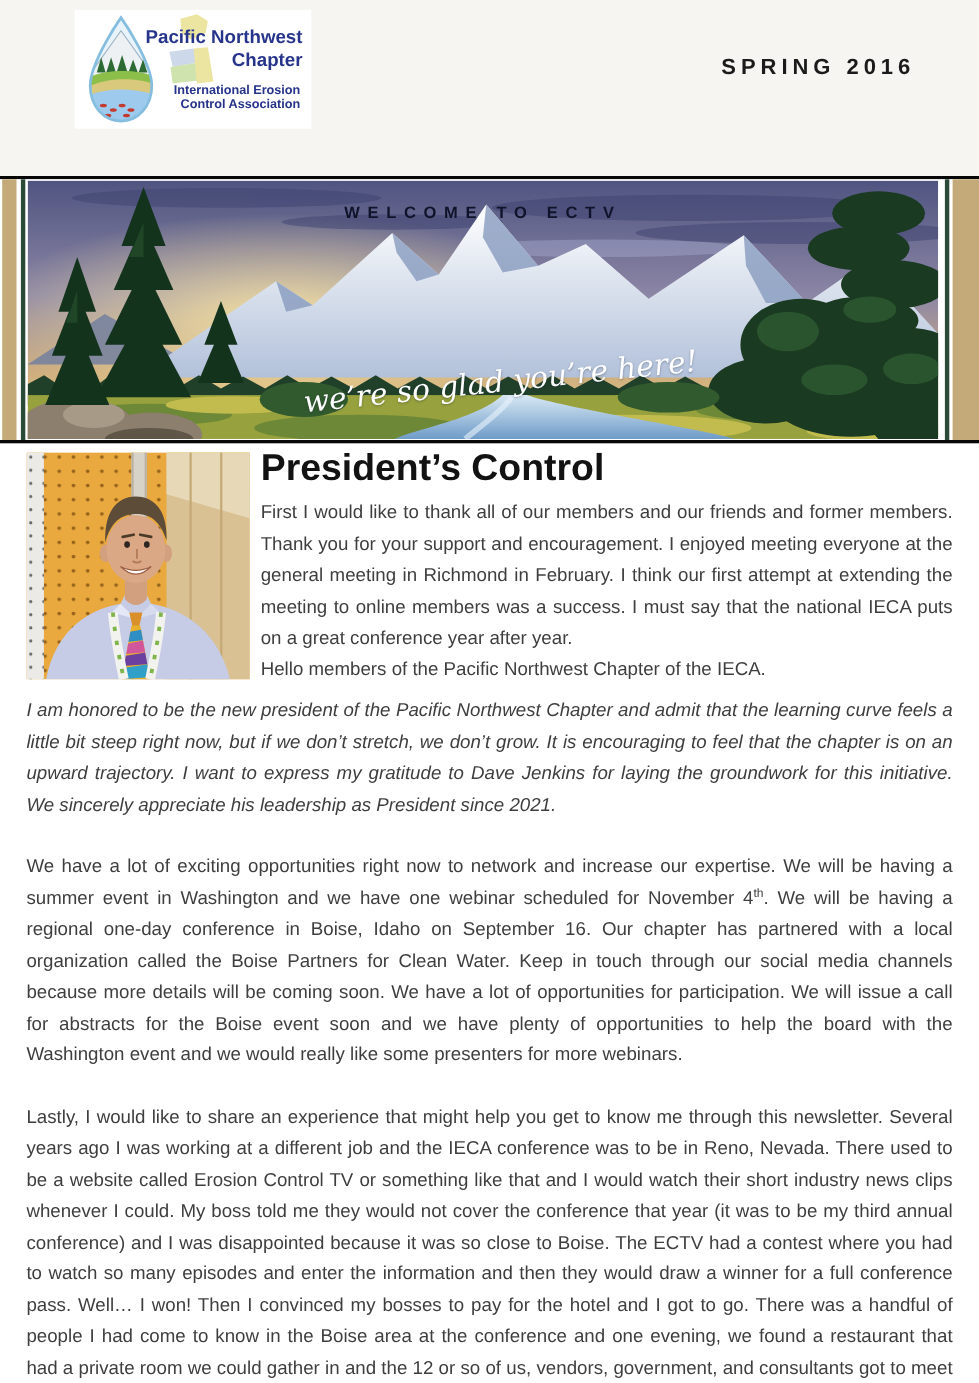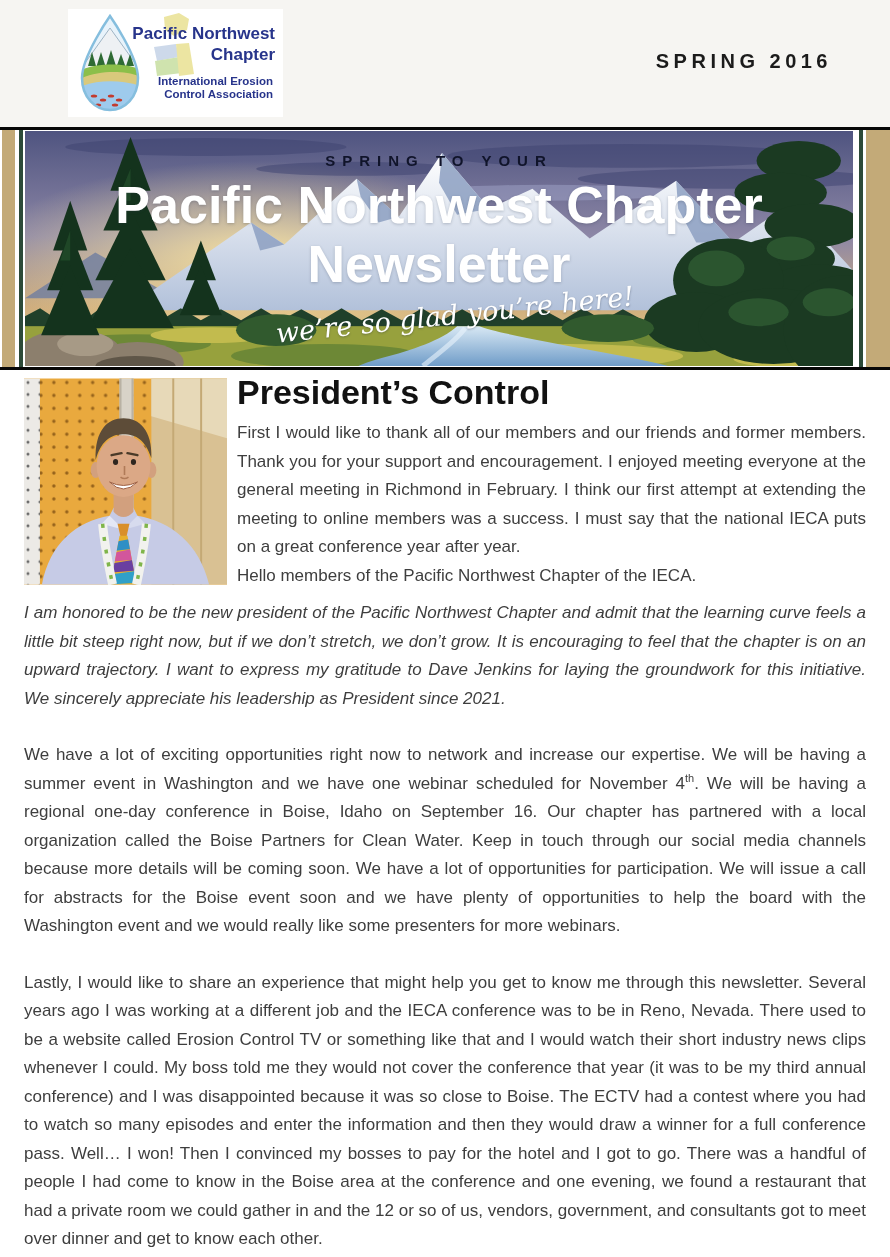--- a/index.html
+++ b/index.html
@@ -1,21 +1,21 @@
 <!DOCTYPE html>
 <html><head>
 <meta charset="utf-8">
 <style>
   html,body{margin:0;padding:0;}
   body{
     width:890px;height:1257px;overflow:hidden;background:#ffffff;
     font-family:"Liberation Sans", sans-serif;color:#3e3e3e;position:relative;
   }
   
-  .top-strip{position:relative;height:127px;background:#f6f5f2;}
+  .top-strip{position:relative;height:160px;background:#f6f5f2;}
   .logo-box{position:absolute;left:68px;top:9px;width:215px;height:108px;background:#ffffff;}
   .season-label{
     position:absolute;right:58px;top:50px;font-size:20px;font-weight:bold;
     letter-spacing:4.5px;color:#1b1b1b;
   }
   .rule{height:3px;background:#070707;}
   
   .banner{position:relative;height:237px;background:#ffffff;}
   .strip{position:absolute;top:0;bottom:0;}
   .tan-left{left:2px;width:13px;background:#c3aa78;}
@@ -203,25 +203,21 @@
       <g fill="#2f5c33" opacity="0.8">
         <ellipse cx="688" cy="138" rx="28" ry="18"></ellipse>
           <ellipse cx="762" cy="118" rx="24" ry="12"></ellipse>
         <ellipse cx="730" cy="182" rx="30" ry="14"></ellipse>
           <ellipse cx="800" cy="172" rx="26" ry="14"></ellipse>
       </g>
       <ellipse cx="250" cy="200" rx="40" ry="16" fill="#315a2e"></ellipse>
       <ellipse cx="580" cy="198" rx="46" ry="14" fill="#315a2e"></ellipse>
     </svg>
 
-    <div class="hero-kicker">SPRING TO YOUR</div>
-    <div class="hero-title">
-      <div>Pacific Northwest Chapter</div>
-      <div>Newsletter</div>
-    </div>
+    <div class="hero-kicker">WELCOME TO ECTV</div>
     <div class="hero-script">we’re so glad you’re here!</div>
   </div>
 </div>
 
 <div class="rule"></div>
 
 <div class="article">
   <div class="media">
     <div class="photo">
       <svg viewBox="0 0 204 207">

